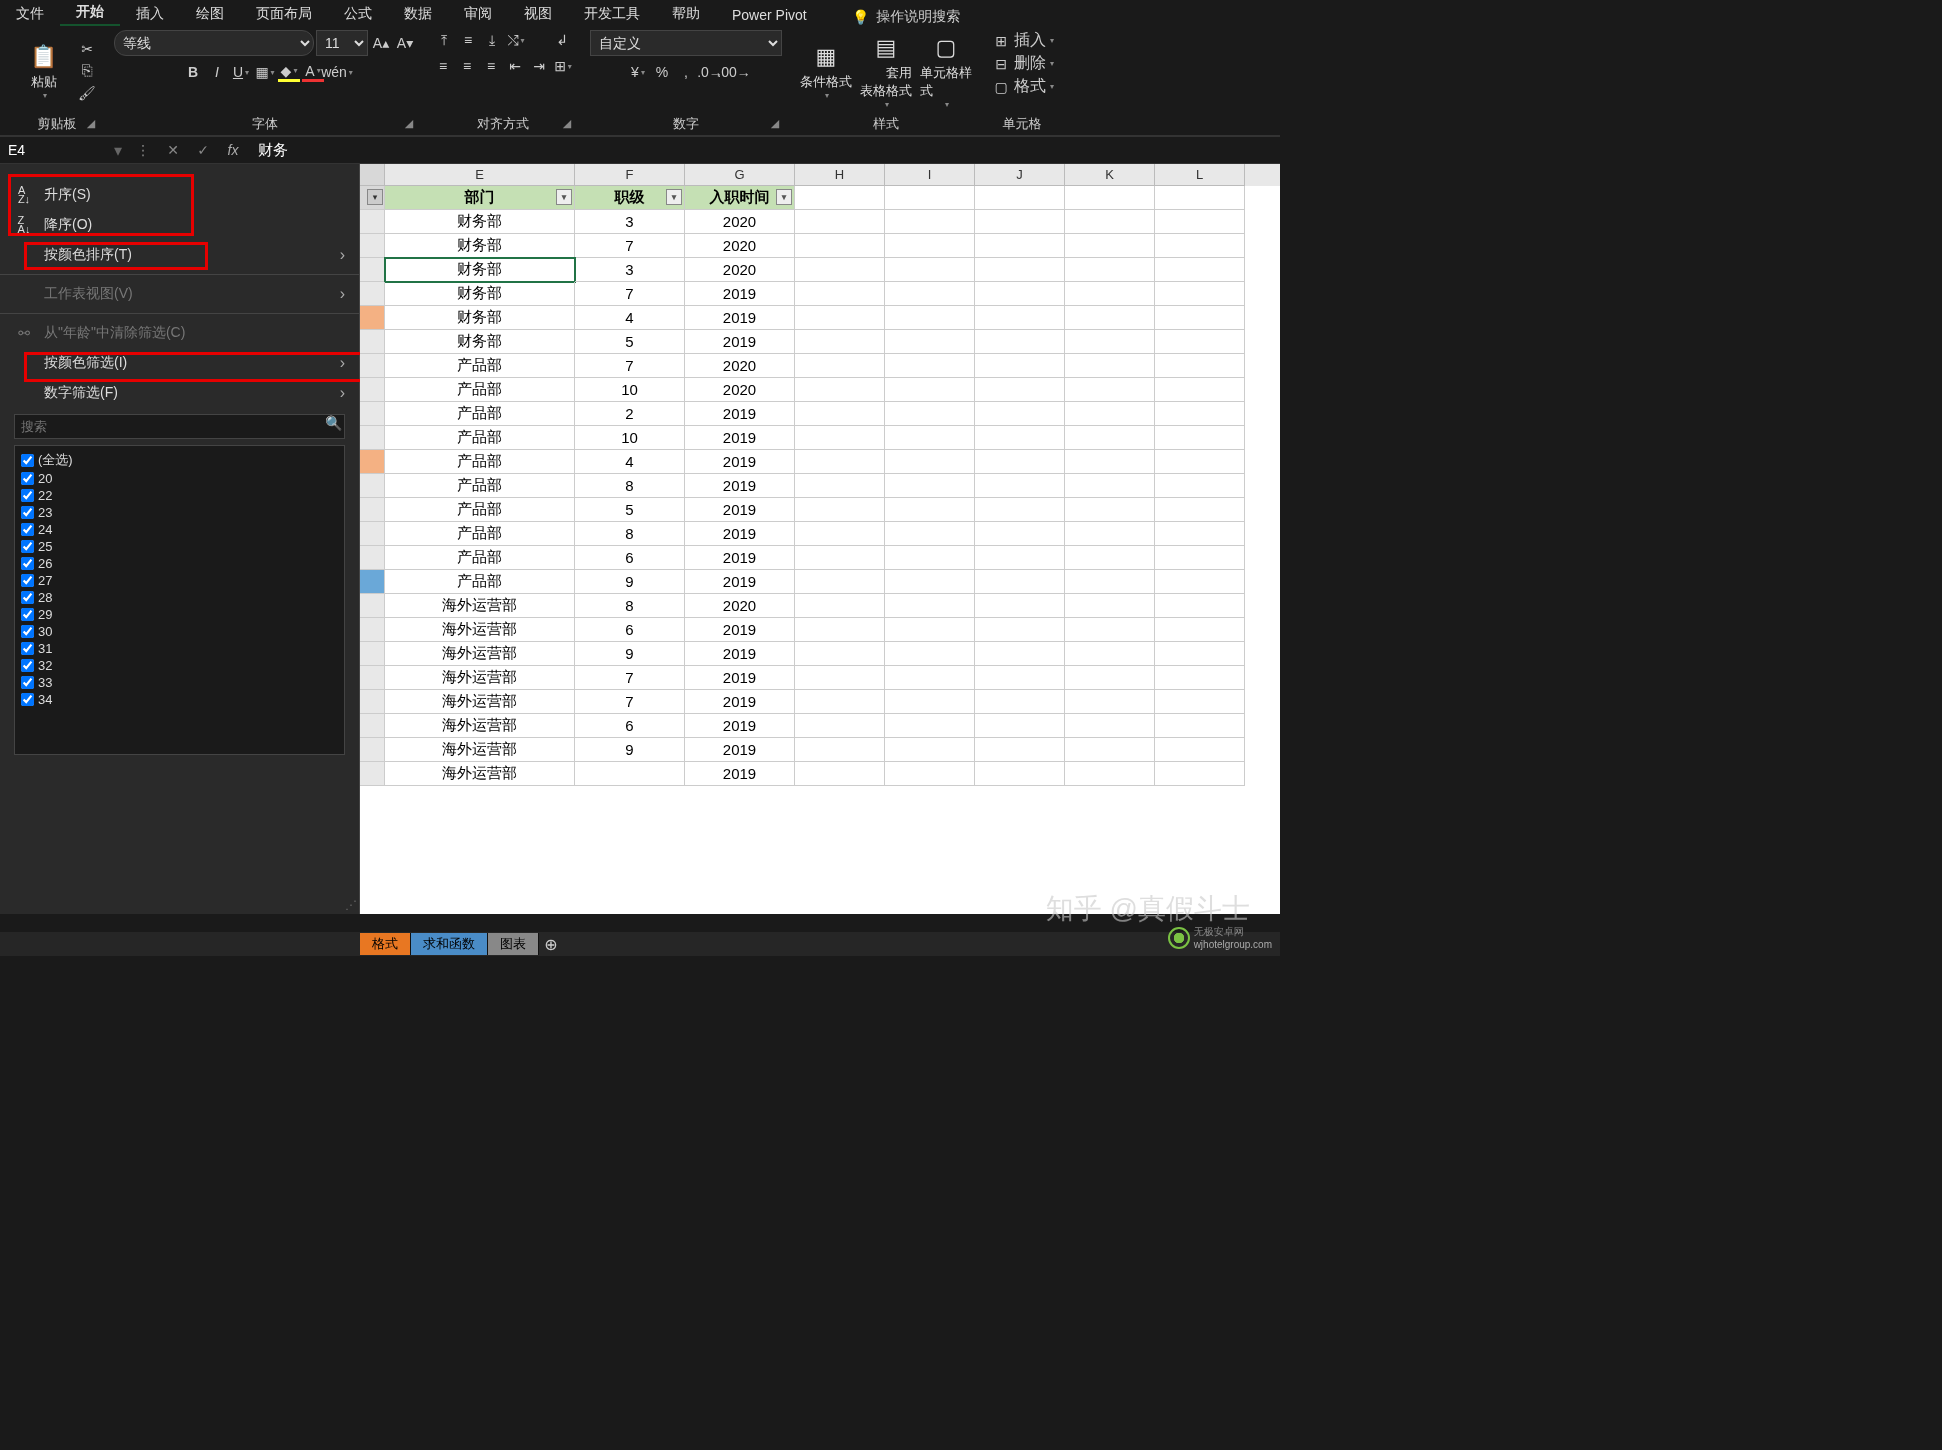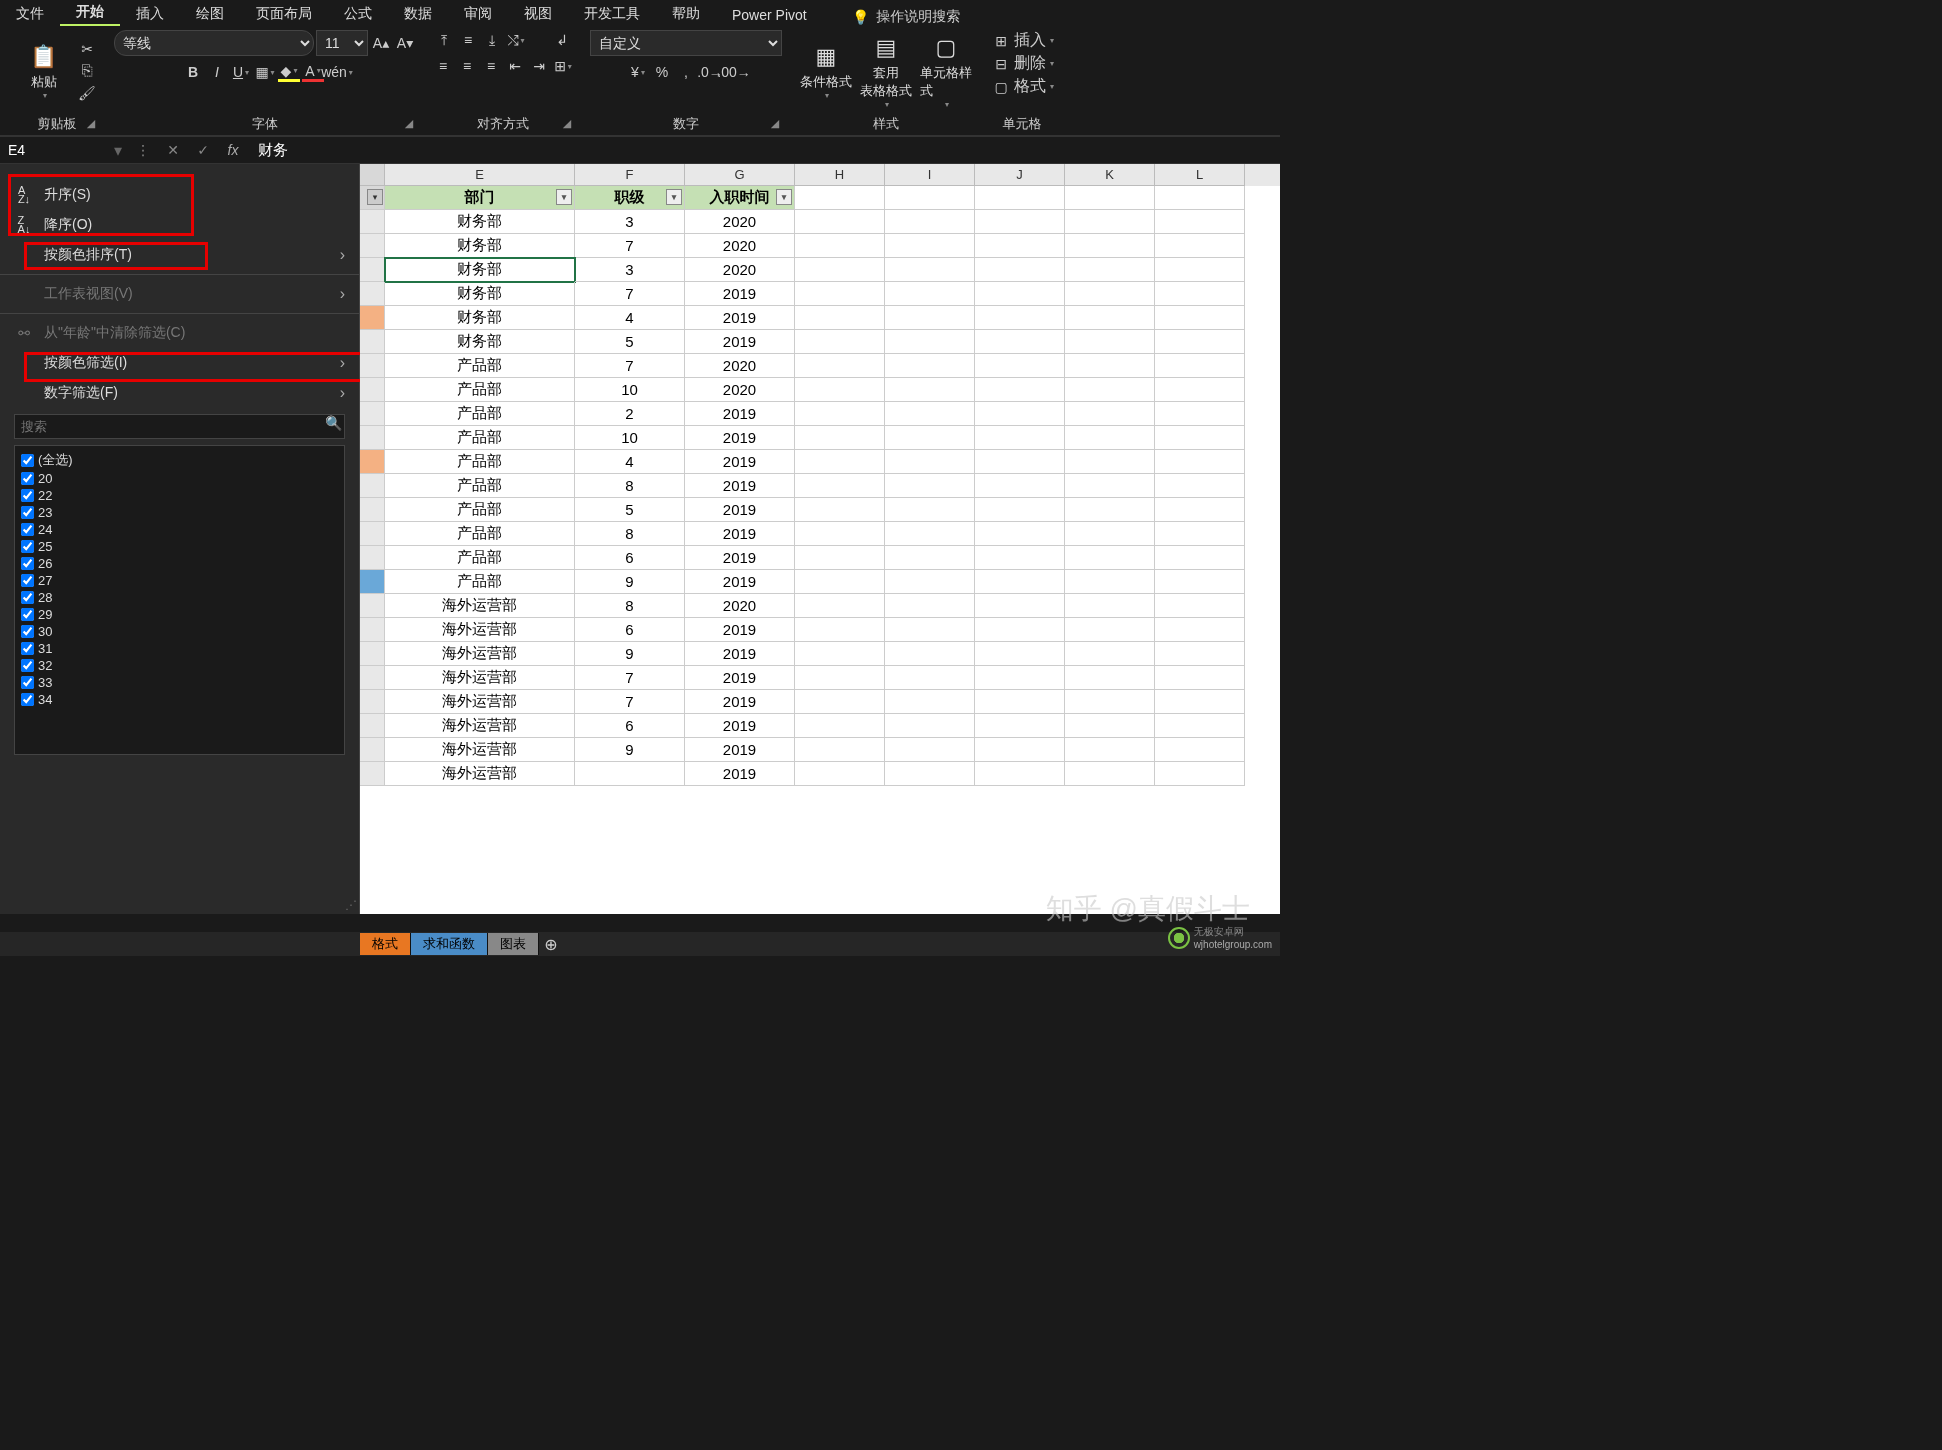--- a/index.html
+++ b/index.html
@@ -1,21 +1,21 @@
 <!DOCTYPE html>
 <html><head>
 <meta charset="utf-8">
 <style>
 * { margin:0; padding:0; box-sizing:border-box; font-family:"Microsoft YaHei","Segoe UI",sans-serif; }
 body { background:#1a1a1a; width:1280px; height:956px; overflow:hidden; position:relative; color:#ccc; }
 
 
 .tabs { display:flex; height:26px; background:#1a1a1a; align-items:flex-end; gap:0; }
 .tab { color:#ddd; font-size:14px; padding:3px 16px; cursor:pointer; }
-.tab.active { font-weight:bold; border-bottom:2px solid #bef264; }
+.tab.active { font-weight:bold; border-bottom:2px solid #14532d; }
 .search-hint { display:flex; align-items:center; gap:6px; margin-left:30px; color:#ccc; font-size:14px; }
 
 
 .ribbon { display:flex; align-items:stretch; background:#1a1a1a; border-bottom:1px solid #333; padding:4px 8px 0 8px; }
 .group { display:flex; flex-direction:column; align-items:center; padding:0 8px; border-right:none; position:relative; }
 .group-body { display:flex; align-items:center; gap:4px; flex:1; }
 .group-label { font-size:13px; color:#ccc; padding:4px 0 2px; text-align:center; width:100%; position:relative; }
 .launcher { position:absolute; right:0; bottom:4px; width:14px; height:14px; font-size:11px; color:#888; }
 .big-btn { display:flex; flex-direction:column; align-items:center; color:#ddd; font-size:13px; width:56px; padding:2px; }
 .big-btn .ic { width:32px; height:32px; display:flex; align-items:center; justify-content:center; font-size:22px; }
@@ -205,21 +205,21 @@
 
   <div class="group">
     <div class="group-body">
       <div class="big-btn">
           <span class="ic">▦</span>
           <span>条件格式</span>
           <span class="drop">▾</span>
         </div>
       <div class="big-btn">
           <span class="ic">▤</span>
-          <span style="white-space:pre-line;text-align:center">套用
+          <span style="white-space:pre-line;text-align:right">套用
 表格格式</span>
           <span class="drop">▾</span>
         </div>
       <div class="big-btn">
           <span class="ic">▢</span>
           <span>单元格样式</span>
           <span class="drop">▾</span>
         </div>
     </div>
     <div class="group-label"><span>样式</span></div>

